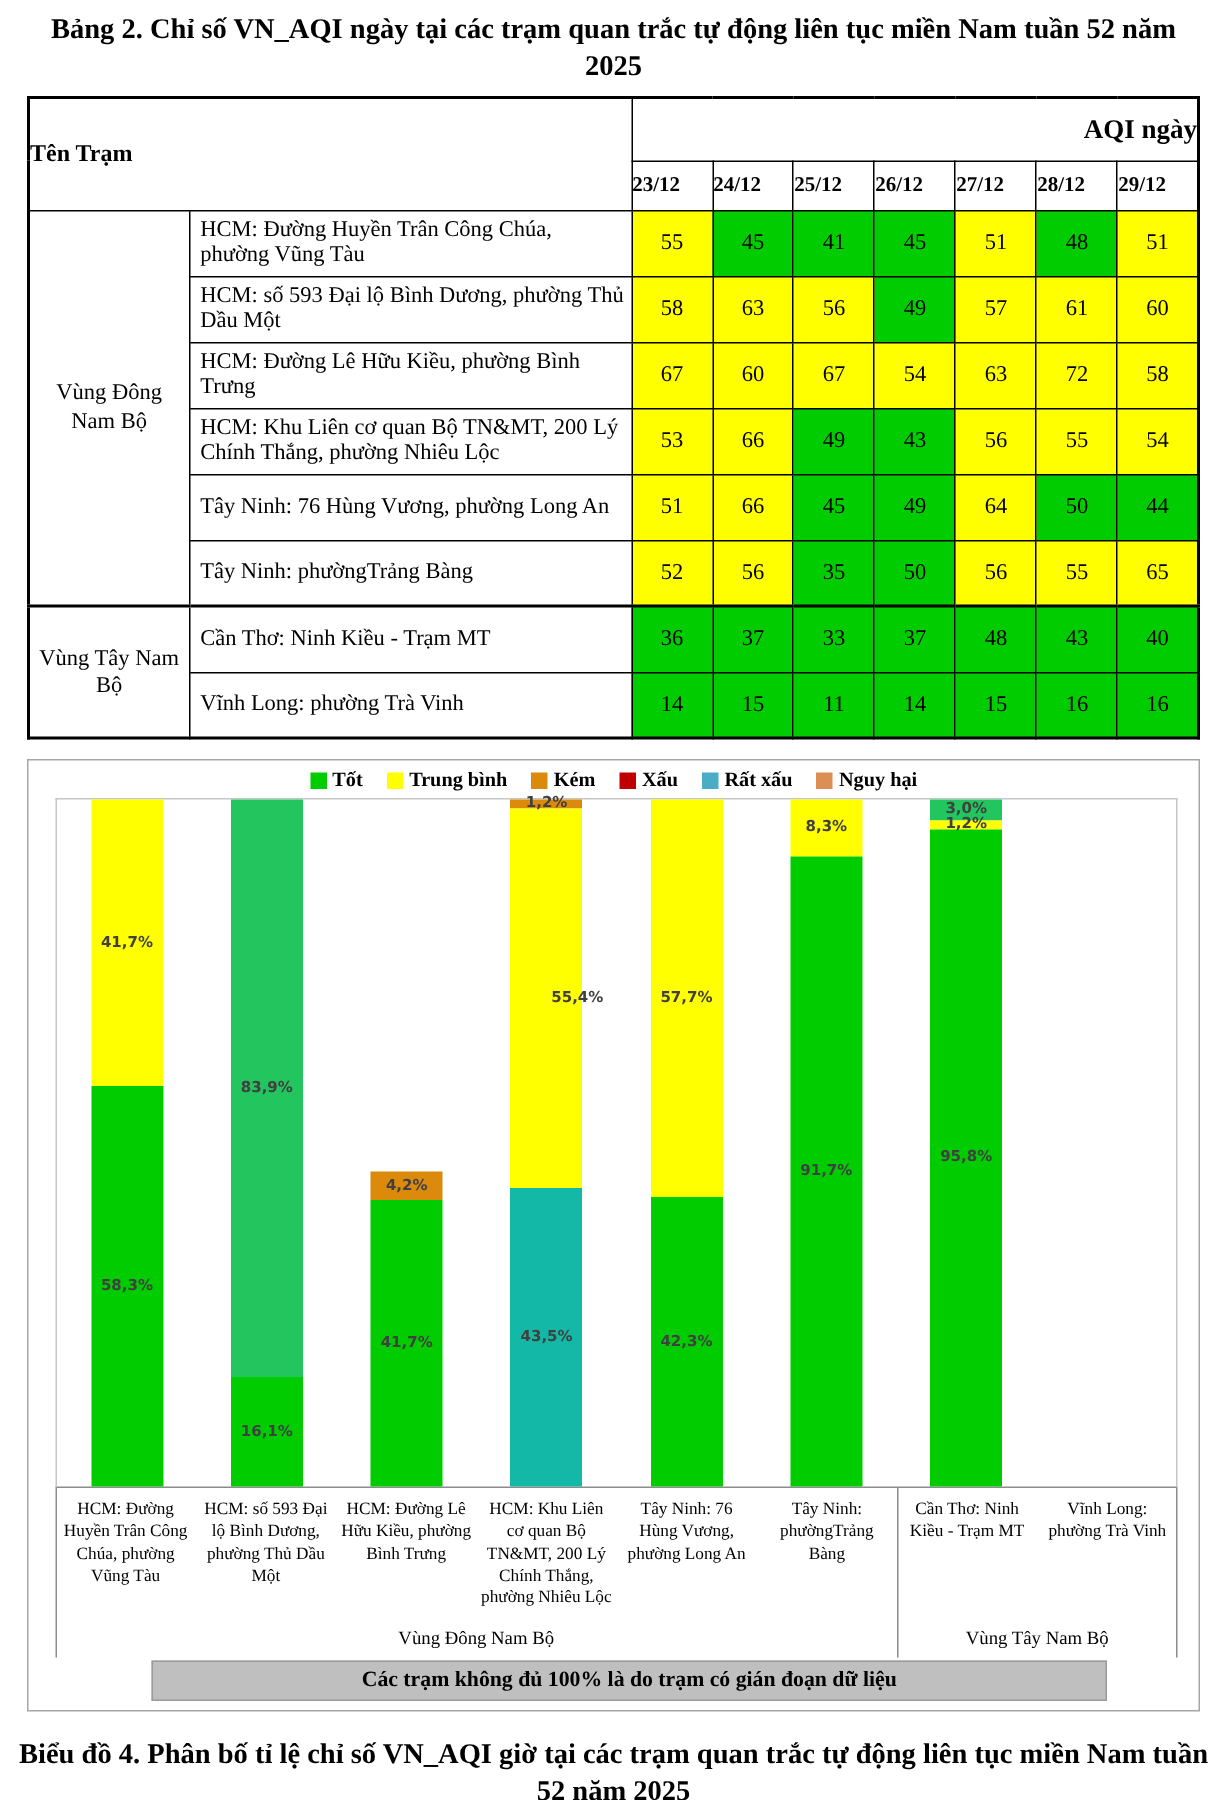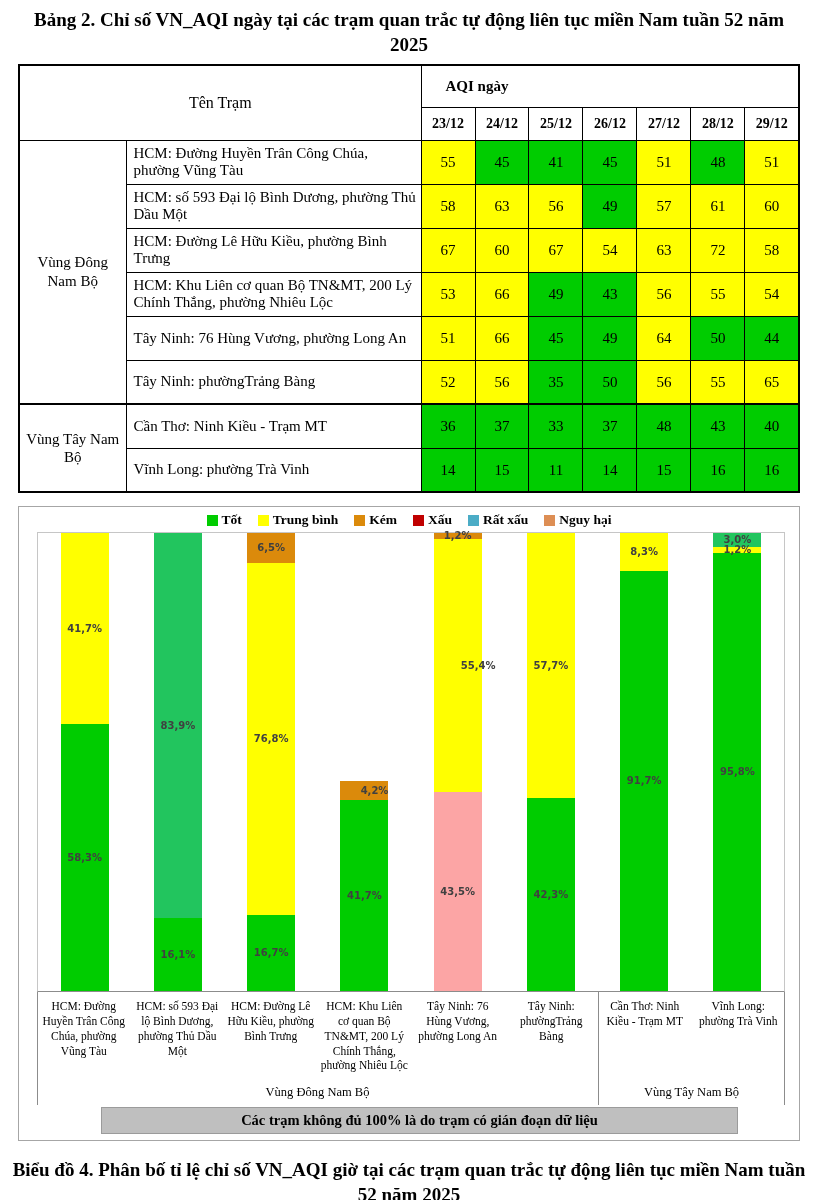--- a/index.html
+++ b/index.html
@@ -20,23 +20,23 @@
   table.aqi {
     width: 100%;
     border-collapse: collapse;
     border: 2px solid #000;
     table-layout: fixed;
   }
   table.aqi th, table.aqi td {
     border: 1px solid #000;
     vertical-align: middle;
   }
-  th.station-header { font-size: 16px; font-weight: normal; text-align: center; }
-  th.aqi-day-header { font-size: 15px; font-weight: bold; text-align: left; height: 42px; padding-left: 24px; }
-  th.date-cell { font-size: 14px; font-weight: bold; text-align: center; height: 33px; }
+  th.station-header { font-size: 16px; font-weight: bold; text-align: left; }
+  th.aqi-day-header { font-size: 18px; font-weight: bold; text-align: right; height: 42px; }
+  th.date-cell { font-size: 14px; font-weight: bold; text-align: left; height: 33px; }
   td.region-cell { font-size: 15px; text-align: center; padding: 2px; line-height: 1.25; }
   td.station-cell { font-size: 15px; text-align: left; padding: 2px 4px 2px 7px; line-height: 1.18; height: 44px; }
   td.value-cell { font-size: 15px; text-align: center; height: 44px; }
   td.value-cell.good { background: #00CC00; }
   td.value-cell.moderate { background: #FFFF00; }
   tr.group-start td { border-top: 2px solid #000; }
   
   .chart-box {
     position: relative;
     margin: 13px 18px 17px;
@@ -272,50 +272,37 @@
           <div class="bar-segment" style="height: 83.9%; background: #22c55e;">
             <span class="segment-label">83,9%</span>
           </div>
           <div class="bar-segment" style="height: 16.1%; background: rgb(0, 204, 0);">
             <span class="segment-label">16,1%</span>
           </div>
         </div>
       </div>
       <div class="bar-slot">
         <div class="bar">
-          <div class="bar-segment" style="height: 6.5%; background: rgb(219, 138, 11);">
-            <span class="segment-label">6,5%</span>
-          </div>
-          <div class="bar-segment" style="height: 76.8%; background: rgb(255, 255, 0);">
-            <span class="segment-label">76,8%</span>
-          </div>
-          <div class="bar-segment" style="height: 16.7%; background: rgb(0, 204, 0);">
-            <span class="segment-label">16,7%</span>
-          </div>
-        </div>
-      </div>
-      <div class="bar-slot">
-        <div class="bar">
-          <div class="bar-segment" style="height: 4.2%; background: rgb(219, 138, 11); justify-content: flex-end;">
+          <div class="bar-segment" style="height: 4.2%; background: rgb(219, 138, 11);">
             <span class="segment-label">4,2%</span>
           </div>
           <div class="bar-segment" style="height: 41.7%; background: rgb(0, 204, 0);">
             <span class="segment-label">41,7%</span>
           </div>
         </div>
       </div>
       <div class="bar-slot">
         <div class="bar">
           <div class="bar-segment" style="height: 1.2%; background: rgb(219, 138, 11);">
             <span class="segment-label">1,2%</span>
           </div>
           <div class="bar-segment" style="height: 55.4%; background: rgb(255, 255, 0); padding-left: 41px;">
             <span class="segment-label">55,4%</span>
           </div>
-          <div class="bar-segment" style="height: 43.5%; background: #fca5a5;">
+          <div class="bar-segment" style="height: 43.5%; background: #14b8a6;">
             <span class="segment-label">43,5%</span>
           </div>
         </div>
       </div>
       <div class="bar-slot">
         <div class="bar">
           <div class="bar-segment" style="height: 57.7%; background: rgb(255, 255, 0);">
             <span class="segment-label">57,7%</span>
           </div>
           <div class="bar-segment" style="height: 42.3%; background: rgb(0, 204, 0);">

